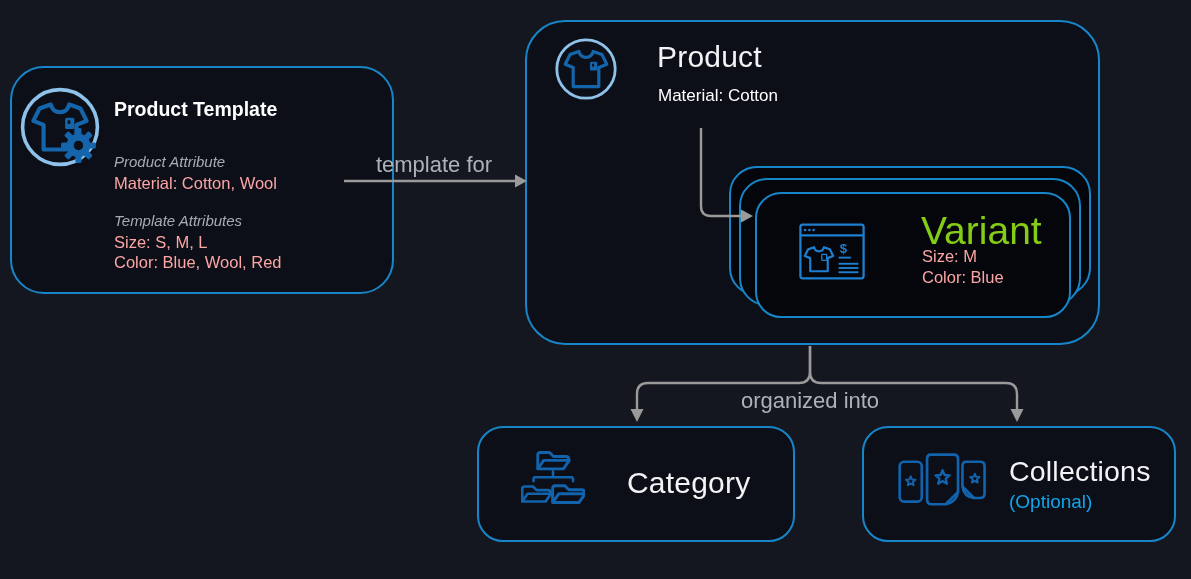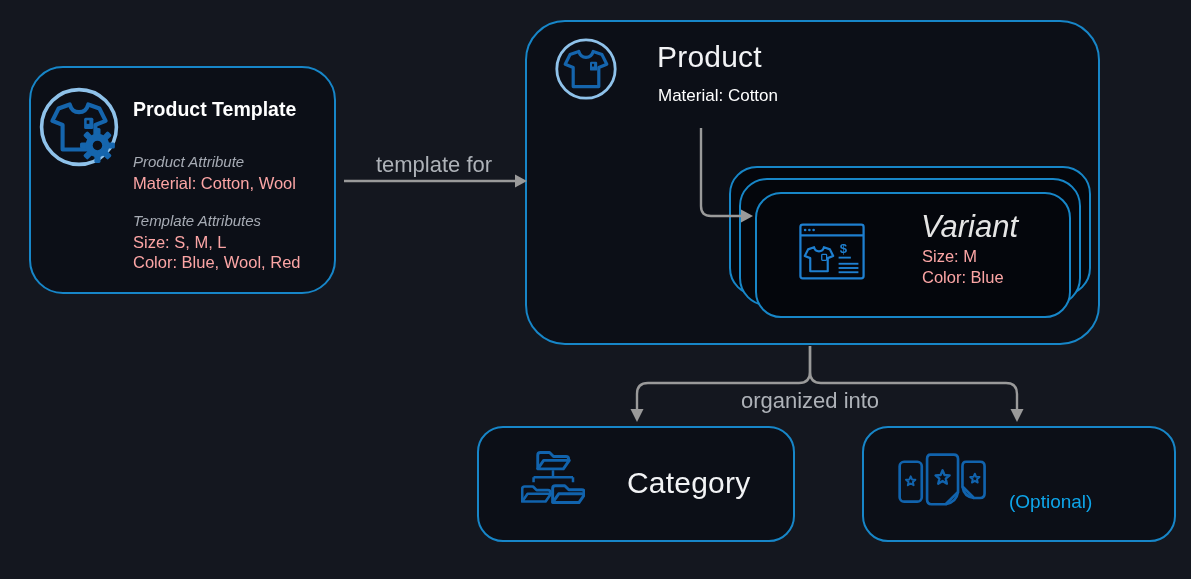--- a/index.html
+++ b/index.html
@@ -5,21 +5,21 @@
   html,body { margin:0; padding:0; background:#14171f; }
   .canvas {
     position:relative; width:1191px; height:579px; overflow:hidden;
     background:#14171f;
     font-family:"Liberation Sans", sans-serif;
   }
   .box {
     position:absolute; background:#0c0f17;
     border:2px solid #1786c8; box-sizing:border-box;
   }
-  #tplBox  { left:10px;  top:66px;  width:307px; height:228px; border-radius:34px;margin-left:19px; }
+  #tplBox  { left:10px;  top:66px;  width:384px; height:228px; border-radius:34px; }
   #prodBox { left:525px; top:20px;  width:575px; height:325px; border-radius:40px; }
   #catBox  { left:477px; top:426px; width:318px; height:116px; border-radius:26px; }
   #colBox  { left:862px; top:426px; width:314px; height:116px; border-radius:26px; }
 
   .vcard {
     position:absolute; background:#04060c;
     border:2px solid #1786c8; box-sizing:border-box;
   }
   #vBack  { left:729px; top:166px; width:362px; height:130px; border-radius:28px; }
   #vMid   { left:739px; top:178px; width:342px; height:128px; border-radius:28px; }
@@ -33,21 +33,21 @@
   .head-italic{ font-size:15px; font-style:italic; color:#a6abb4; line-height:20.5px; white-space:nowrap; }
   .edge-label { font-size:22px; color:#aeb2b8; text-align:center; white-space:nowrap; }
   .optional   { font-size:19px; color:#0ea5e9; white-space:nowrap; }
   .sec-gap    { margin-top:18px; }
 
   #prodIcon   { left:554px; top:37px; }
   #prodTitle  { left:657px; top:40px; }
   #prodSub    { left:658px; top:86px; }
 
   #varIcon    { left:799px; top:223px; }
-  #varTitle   { left:921px; top:209px; font-size:31px; color:#e5e5e5;font-style:italic; }
+  #varTitle   { left:921px; top:209px; font-size:39px; color:#84cc16; }
   #varLines   { left:922px; top:246px; }
   #varLines .line-gray { font-size:16.5px; line-height:21px; }
 
   #catIcon    { left:521px; top:448px; }
   #catTitle   { left:627px; top:466px; }
 
   #colIcon    { left:897px; top:450px; }
   #colTitle   { left:1009px; top:455px; font-size:28.5px; }
   #colSub     { left:1009px; top:491px; }
 
@@ -164,20 +164,21 @@
       <rect x="3" y="13" width="25" height="45" rx="5"></rect>
       <path d="M0,-8 L2.12,-2.91 L7.61,-2.47 L3.42,1.11 L4.7,6.47 L0,3.6 L-4.7,6.47 L-3.42,1.11 L-7.61,-2.47 L-2.12,-2.91 Z" transform="translate(15.5,35) scale(0.7)" stroke-width="3.1"></path>
       <path d="M78 13 H94 Q99 13 99 18 V49 Q99 54 94 54 H87 L74 41 V18 Q74 13 78 13 Z"></path>
       <path d="M87 54 C79 53 75 48 74 41"></path>
       <path d="M0,-8 L2.12,-2.91 L7.61,-2.47 L3.42,1.11 L4.7,6.47 L0,3.6 L-4.7,6.47 L-3.42,1.11 L-7.61,-2.47 L-2.12,-2.91 Z" transform="translate(88,32) scale(0.7)" stroke-width="3.1"></path>
       <path d="M38 5 H64 Q69 5 69 10 V47 L55 61 H39 Q34 61 34 56 V10 Q34 5 38 5 Z" fill="#0c0f17"></path>
       <path d="M55 61 C63 59.5 68 54 69 47"></path>
       <path d="M0,-8 L2.12,-2.91 L7.61,-2.47 L3.42,1.11 L4.7,6.47 L0,3.6 L-4.7,6.47 L-3.42,1.11 L-7.61,-2.47 L-2.12,-2.91 Z" transform="translate(51.5,31) scale(1.05)" stroke-width="2.5"></path>
     </g>
   </svg>
+  <div class="abs title-lg" id="colTitle">Collections</div>
   <div class="abs optional" id="colSub">(Optional)</div>
 
   <div class="abs edge-label" id="lblTemplateFor">template for</div>
   <div class="abs edge-label" id="lblOrganized">organized into</div>
 
   <svg id="connectors" width="1191" height="579">
     <g stroke="#9a9a9a" stroke-width="2.4" fill="none">
       <line x1="344" y1="181" x2="515" y2="181"></line>
       <path d="M701 128 L701 206 Q701 216 711 216 L741 216"></path>
       <path d="M810 346 L810 372 Q810 383 799 383 L648 383 Q637 383 637 394 L637 410"></path>

